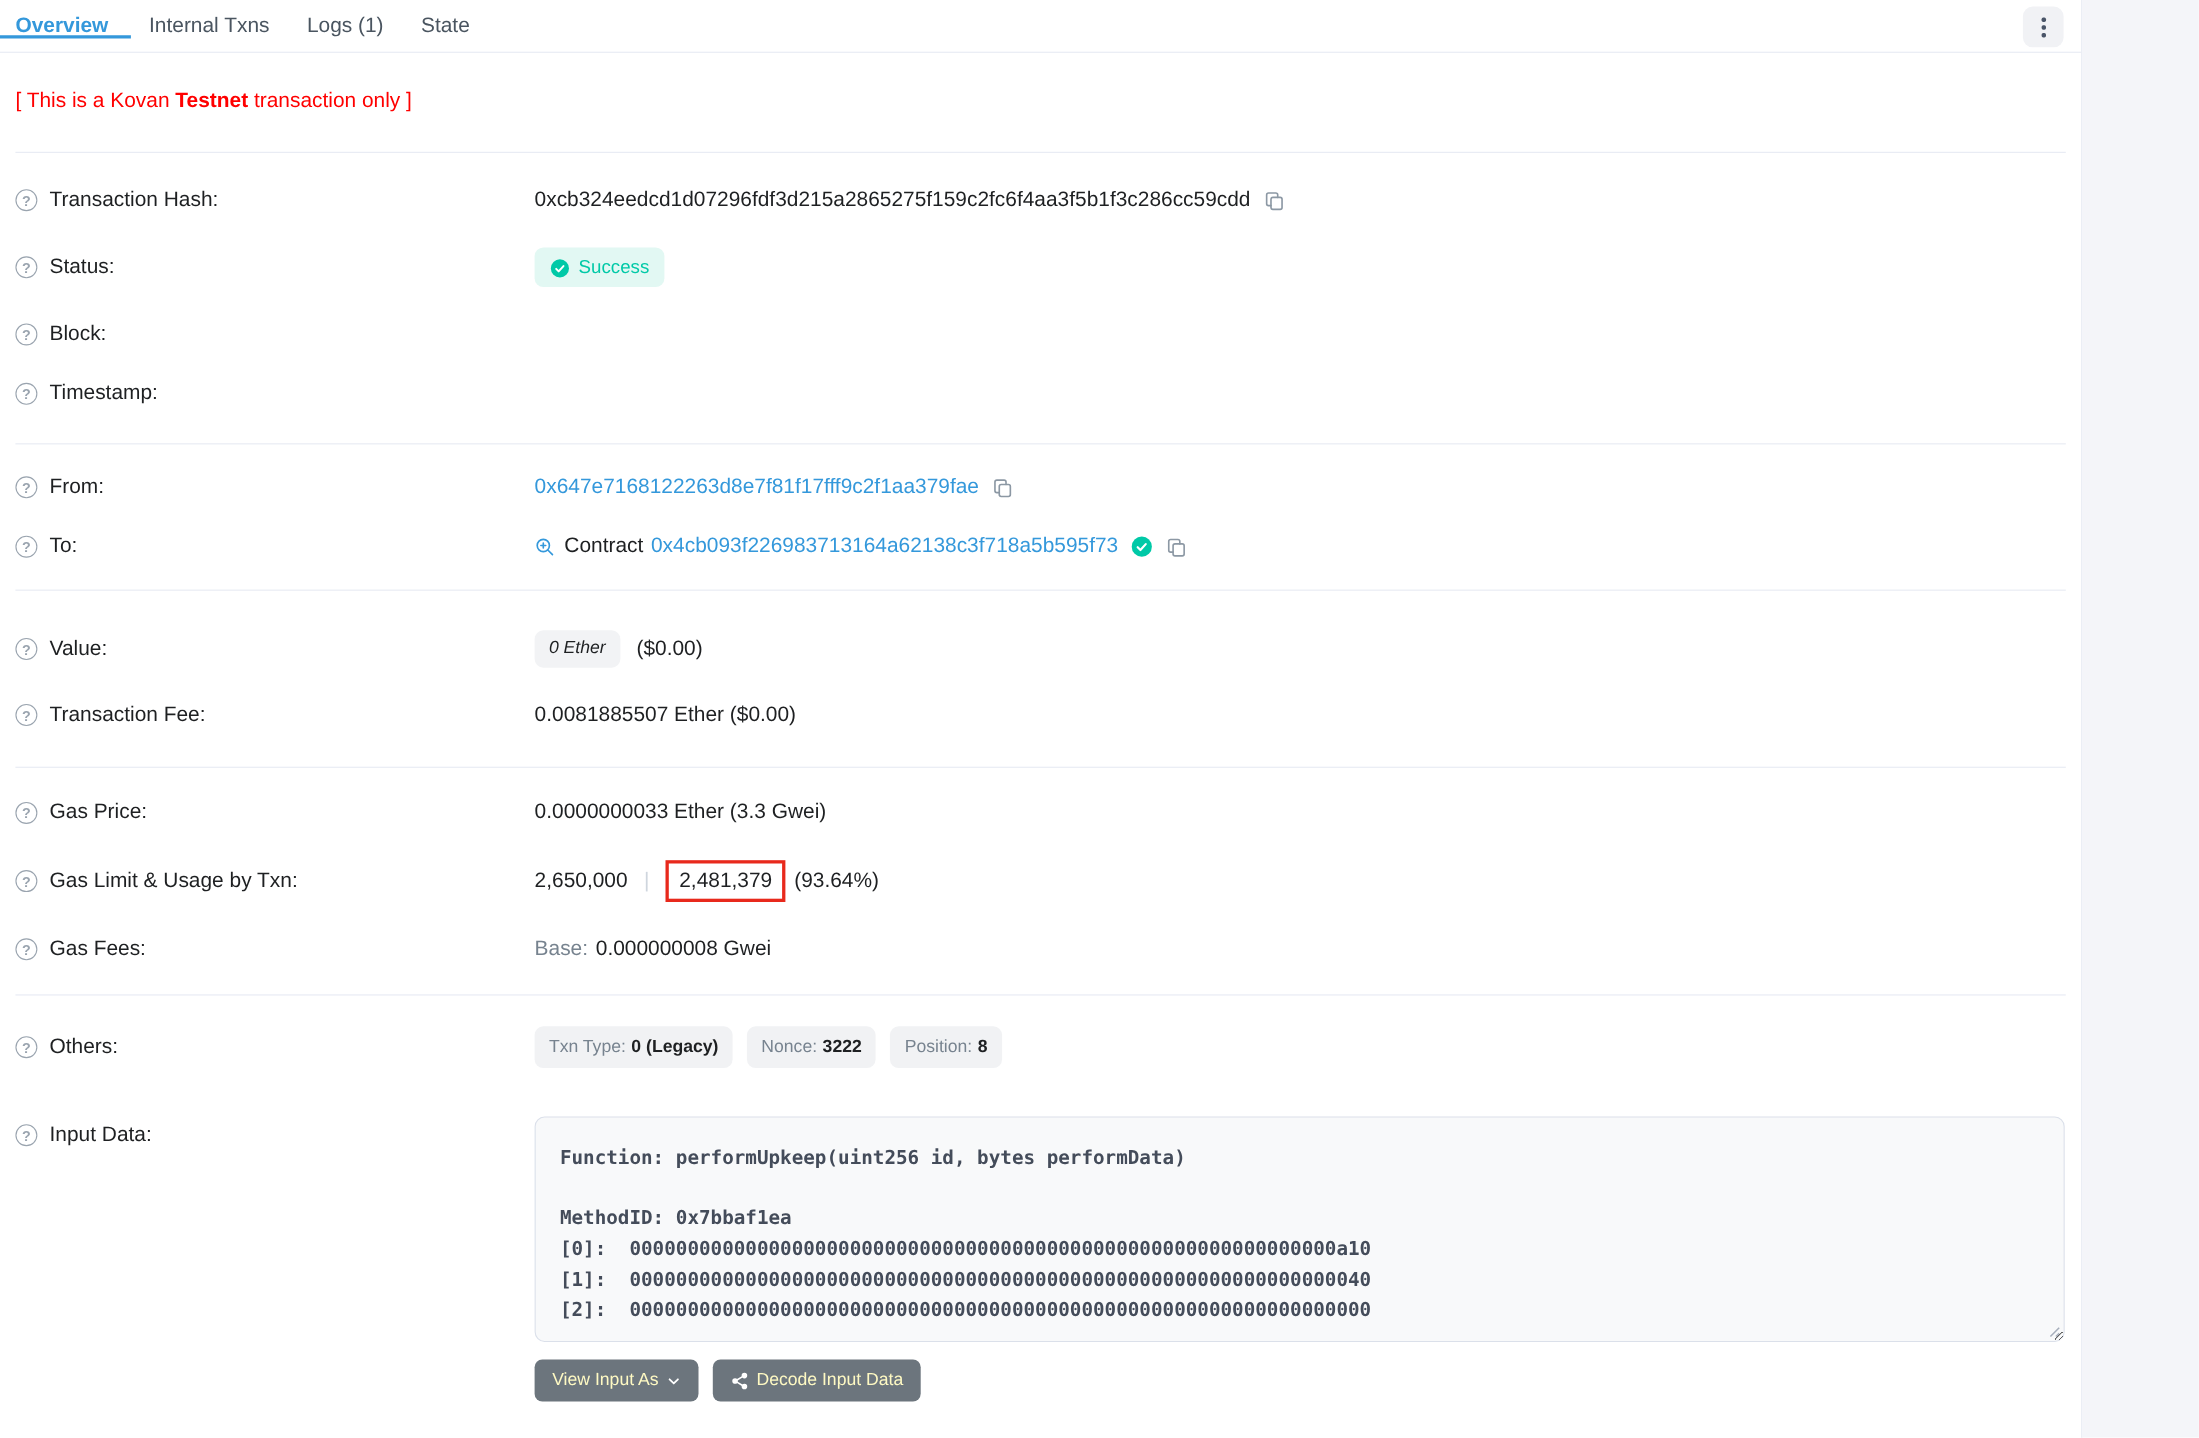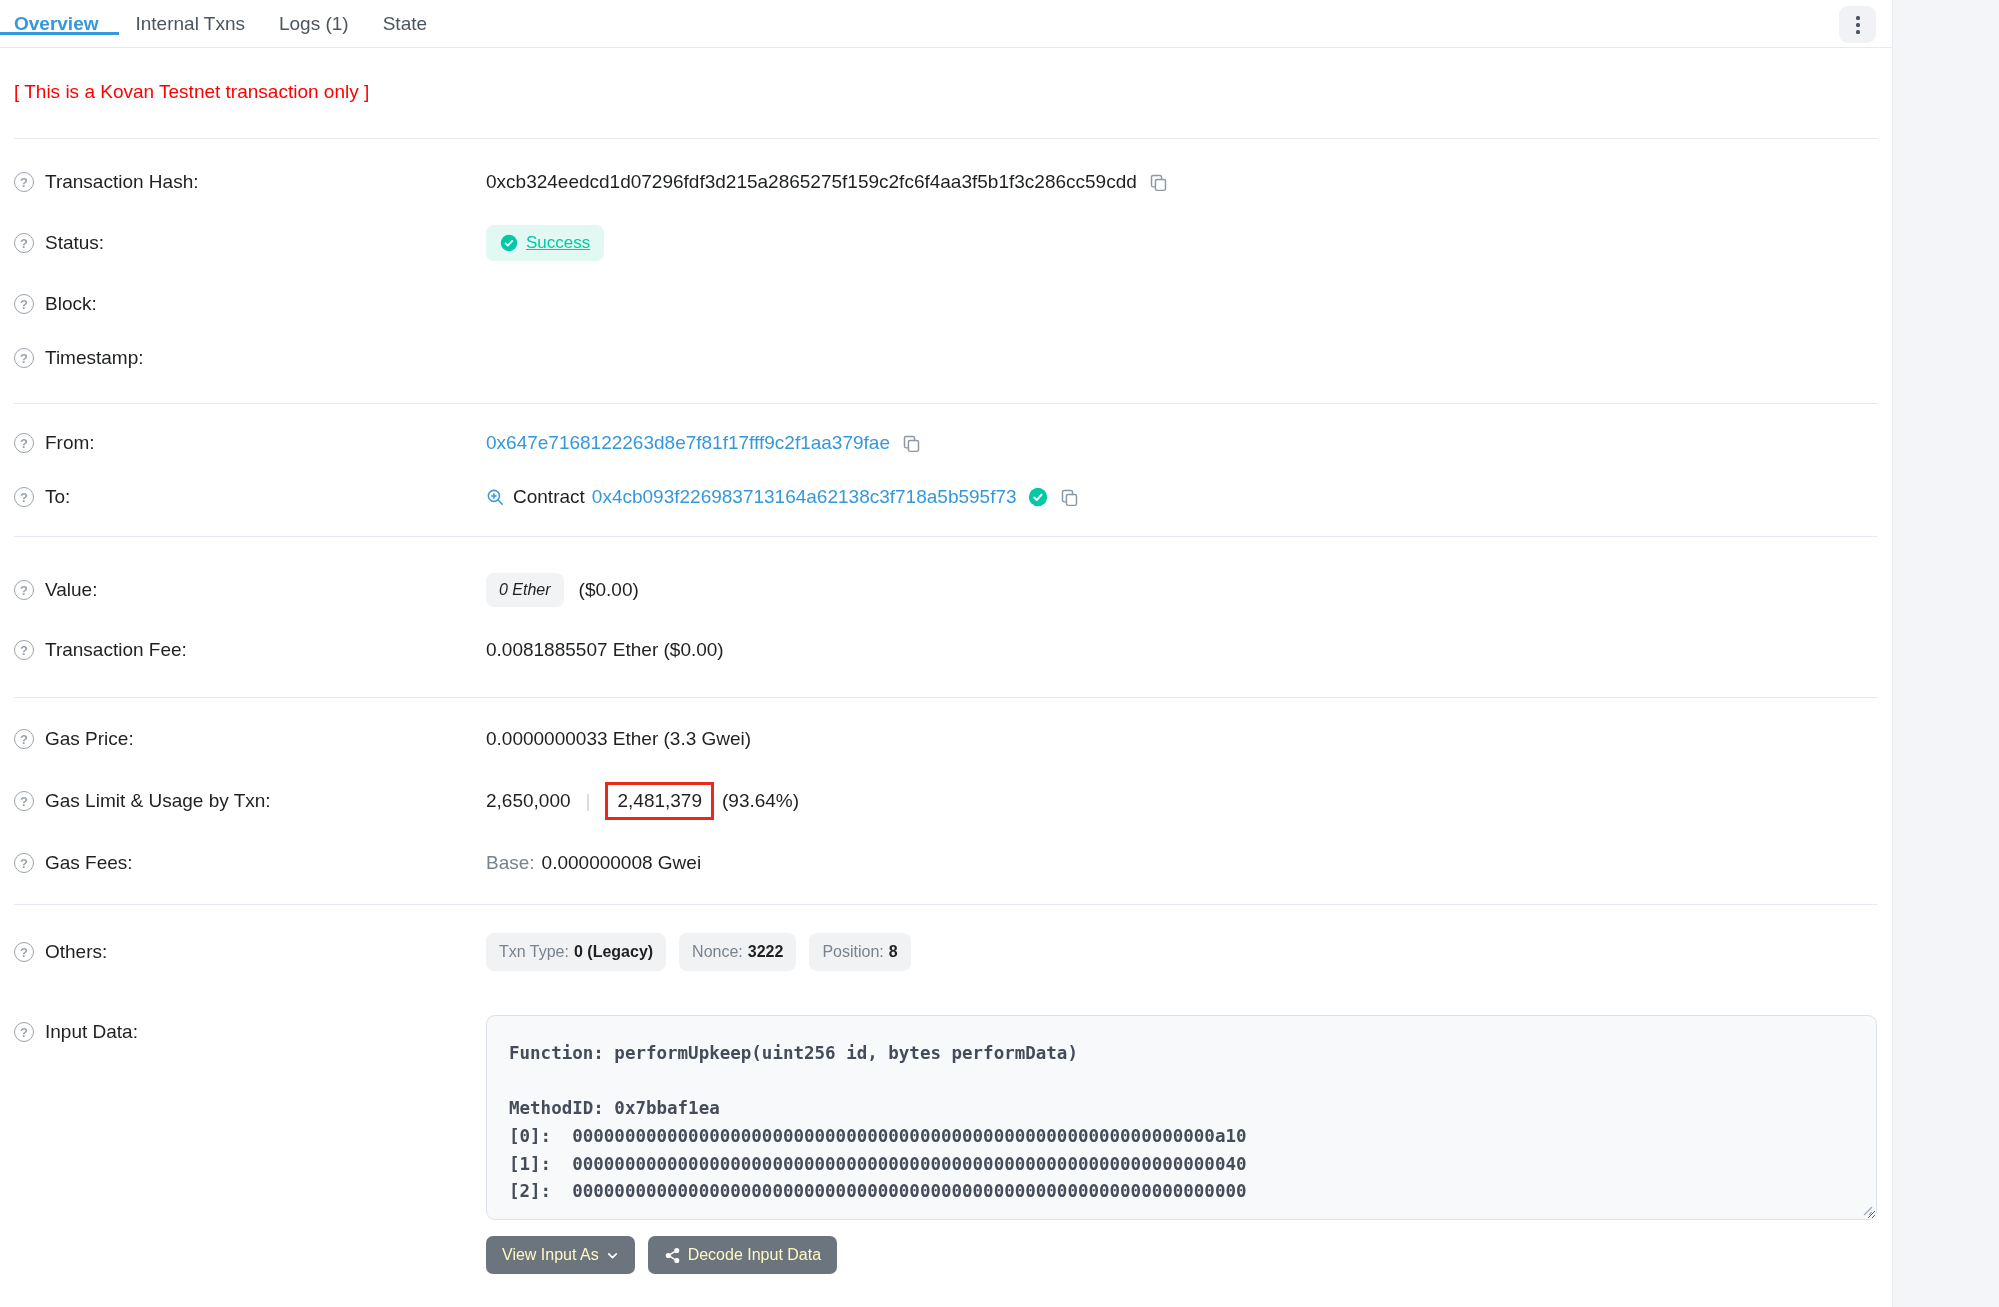--- a/index.html
+++ b/index.html
@@ -29,21 +29,21 @@
   .tabbar{display:flex;align-items:center;border-bottom:1px solid var(--border);height:48px;position:relative;}
   .tab{display:flex;align-items:center;padding:0 17px;font-weight:500;color:#4a5560;cursor:pointer;}
   .tab:first-child{padding-left:14px;padding-right:20px;}
   .tab.active{color:var(--accent-blue);box-shadow:inset 0 -3px 0 var(--accent-blue);font-weight:600;}
   .kebab-btn{position:absolute;right:16px;top:6px;width:37px;height:37px;border-radius:9px;background:#f1f2f5;
     display:flex;flex-direction:column;align-items:center;justify-content:center;gap:3px;cursor:pointer;}
   .kebab-btn i{width:4px;height:4px;background:#4a5568;border-radius:1.5px;display:block;}
 
   
   .warning{padding:33px 14px 35px;color:var(--warning-red);}
-  .warning b{font-weight:400;}
+  .warning b{font-weight:700;}
 
   .divider{border-top:1px solid var(--border);margin:0 14px;}
 
   
   .section{padding:12px 0;}
   .section.s1{padding:16px 0 18px;}
   .section.s3{padding:20px 0;}
   .section.s4{padding:14px 0;}
   .section.s5{padding:12px 0 0;}
   .row{display:flex;align-items:center;padding:16px 14px;}
@@ -51,22 +51,22 @@
   .row-label{display:flex;align-items:center;gap:11px;width:472px;flex:none;color:var(--text-dark);}
   .row.top .row-label{padding-top:6px;}
   .q-icon{width:20px;height:20px;flex:none;border:1.5px solid #9aa4af;border-radius:50%;color:#9aa4af;
     font-size:13px;font-weight:700;display:flex;align-items:center;justify-content:center;}
   .row-value{display:flex;align-items:center;flex:1;min-width:0;}
 
   a.link{color:var(--accent-blue);text-decoration:none;cursor:pointer;}
   .icon-btn{background:none;border:none;padding:0;margin-left:11px;cursor:pointer;display:inline-flex;align-items:center;}
   svg{display:block;}
 
-  .status-badge{display:inline-flex;align-items:center;gap:8px;background:var(--success-bg);color:var(--success-text);
-    border-radius:8px;padding:8px 14px;font-size:17px;text-decoration:underline;}
+  .status-badge{display:inline-flex;align-items:flex-end;gap:8px;background:var(--success-bg);color:var(--success-text);
+    border-radius:8px;padding:8px 14px;font-size:17px;}
   .conf-badge{margin-left:12px;background:var(--badge-bg);color:var(--text-muted);font-size:15px;letter-spacing:.4px;
     padding:9px 17px 9px 26px;clip-path:polygon(0 0,100% 0,100% 100%,0 100%,14px 50%);}
   .clock-icon{margin-right:8px;}
   .eth-badge{background:#f2f3f5;border-radius:8px;padding:8px 13px;font-size:16px;font-style:italic;}
   .fiat{margin-left:15px;}
   .muted{color:var(--text-muted);}
   .pipe{color:#cfd6de;margin:0 15px;}
   .red-box{border:3px solid var(--annotation-red);padding:5px 9px;margin-right:8px;}
   .pill{display:inline-flex;align-items:center;background:var(--badge-bg);border-radius:8px;padding:10px 13px;
     font-size:16px;margin-right:13px;}

